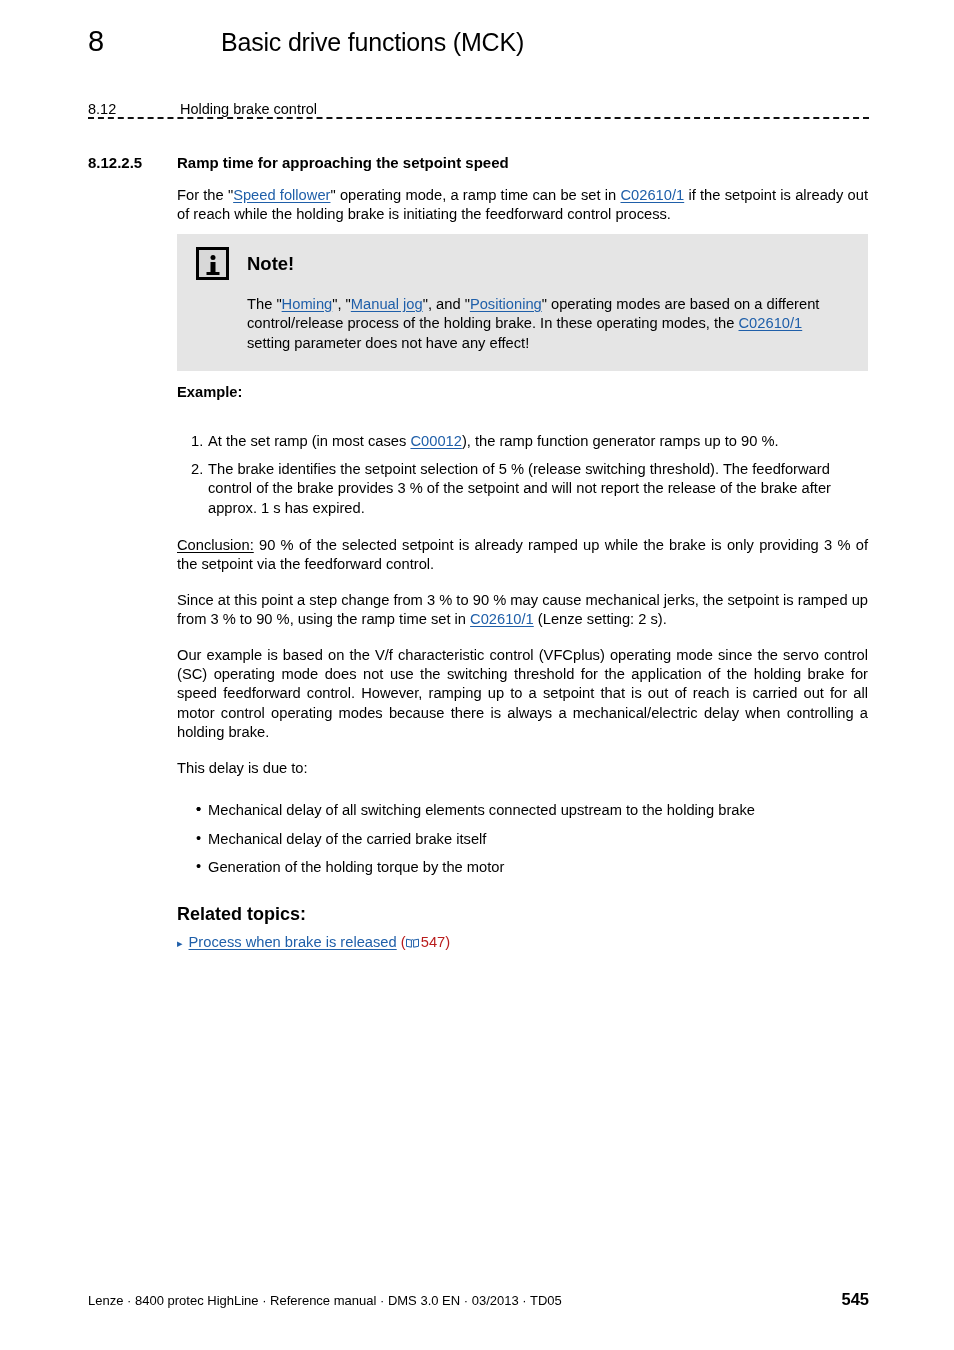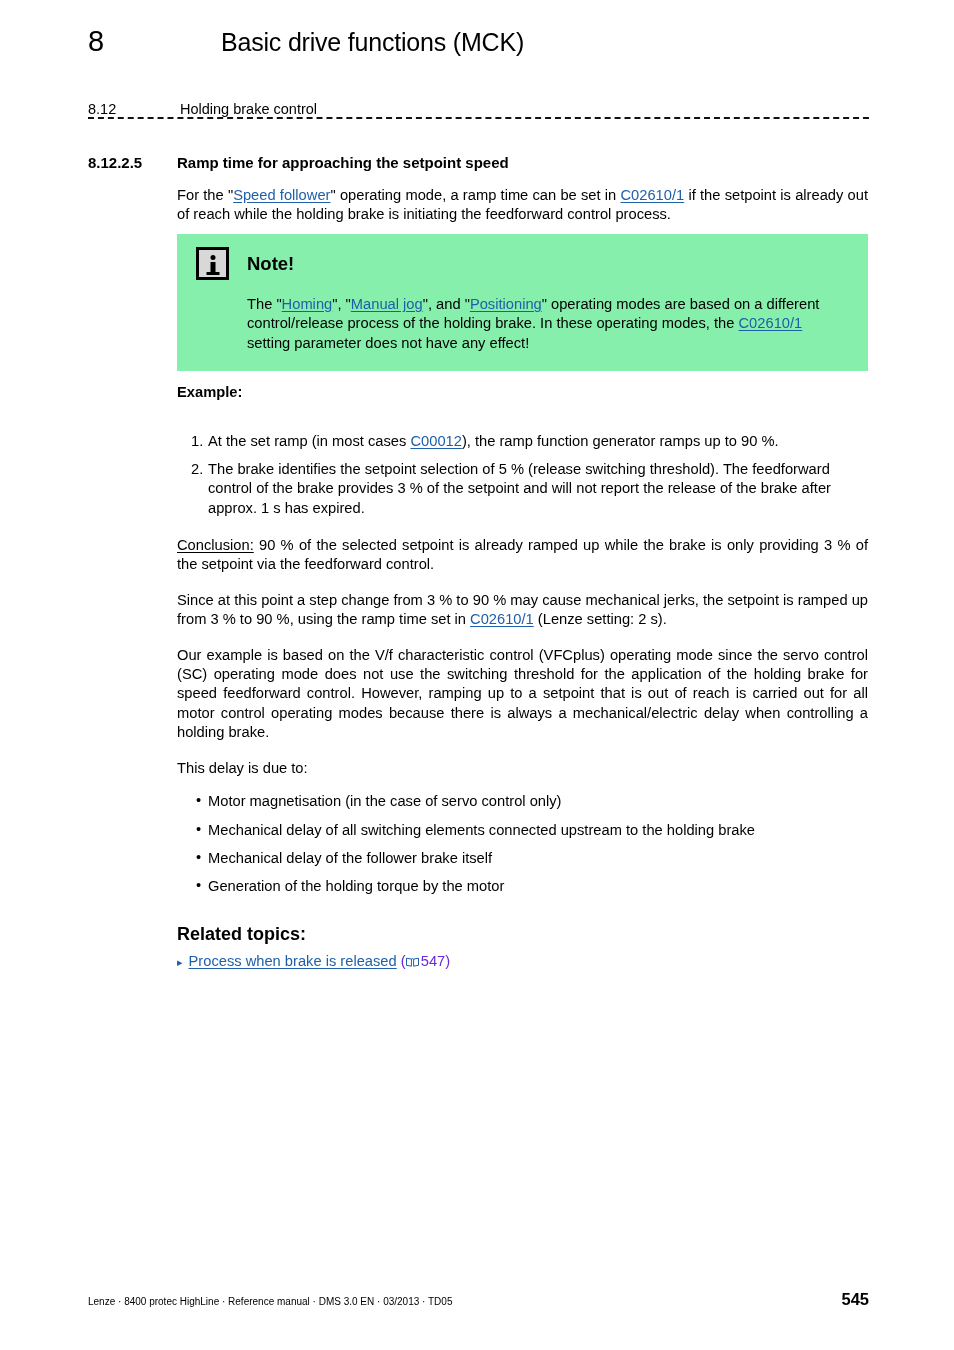--- a/index.html
+++ b/index.html
@@ -124,21 +124,21 @@
     text-underline-offset: 1.5px;
   }
   .bold { font-weight: bold; }
 
   
   .note-box {
     position: absolute;
     left: 177px;
     top: 234px;
     width: 691px;
-    background: #86efac;
+    background: #e5e5e5;
     box-sizing: border-box;
     padding: 13px 19px 18px 19px;
   }
   .note-head {
     display: flex;
     align-items: center;
     gap: 18px;
   }
   .note-icon {
     width: 33px;
@@ -249,35 +249,35 @@
   .book-icon {
     display: inline-block;
     width: 13px;
     height: 10px;
     position: relative;
     vertical-align: -1px;
     margin-right: 2px;
   }
   .book-icon svg { display: block; }
   .page-ref {
-    color: #6d28d9;
+    color: #b91c1c;
   }
 
   
   .footer {
     position: absolute;
     left: 88px;
     top: 1281px;
     width: 781px;
     display: flex;
     align-items: baseline;
     justify-content: space-between;
   }
   .footer-text {
-    font-size: 10px;
+    font-size: 13px;
     line-height: 14px;
   }
   .footer-page {
     font-size: 16.5px;
     font-weight: bold;
     line-height: 18px;
     margin-top: 9px;
   }
 </style>
 </head>
@@ -343,27 +343,27 @@
     <div class="gap-16"></div>
 
     <p class="para">Our example is based on the V/f characteristic control (VFCplus) operating mode since the servo control (SC) operating mode does not use the switching threshold for the application of the holding brake for speed feedforward control. However, ramping up to a setpoint that is out of reach is carried out for all motor control operating modes because there is always a mechanical/electric delay when controlling a holding brake.</p>
     <div class="gap-16"></div>
 
     <p class="para left">This delay is due to:</p>
     <div class="gap-14"></div>
 
     <ul class="bullist">
       <li>
-        <span class="marker">•</span><span>Motor magnetisation (in the case of servo control only)</span>
+        <span class="marker">•</span>
       </li>
       <li>
         <span class="marker">•</span><span>Mechanical delay of all switching elements connected upstream to the holding brake</span>
       </li>
       <li>
-        <span class="marker">•</span><span>Mechanical delay of the follower brake itself</span>
+        <span class="marker">•</span><span>Mechanical delay of the carried brake itself</span>
       </li>
       <li>
         <span class="marker">•</span><span>Generation of the holding torque by the motor</span>
       </li>
     </ul>
     <div class="gap-28"></div>
 
     <div class="related-head">Related topics:</div>
     <div class="related-item">
       <span class="tri-icon">▸</span>

